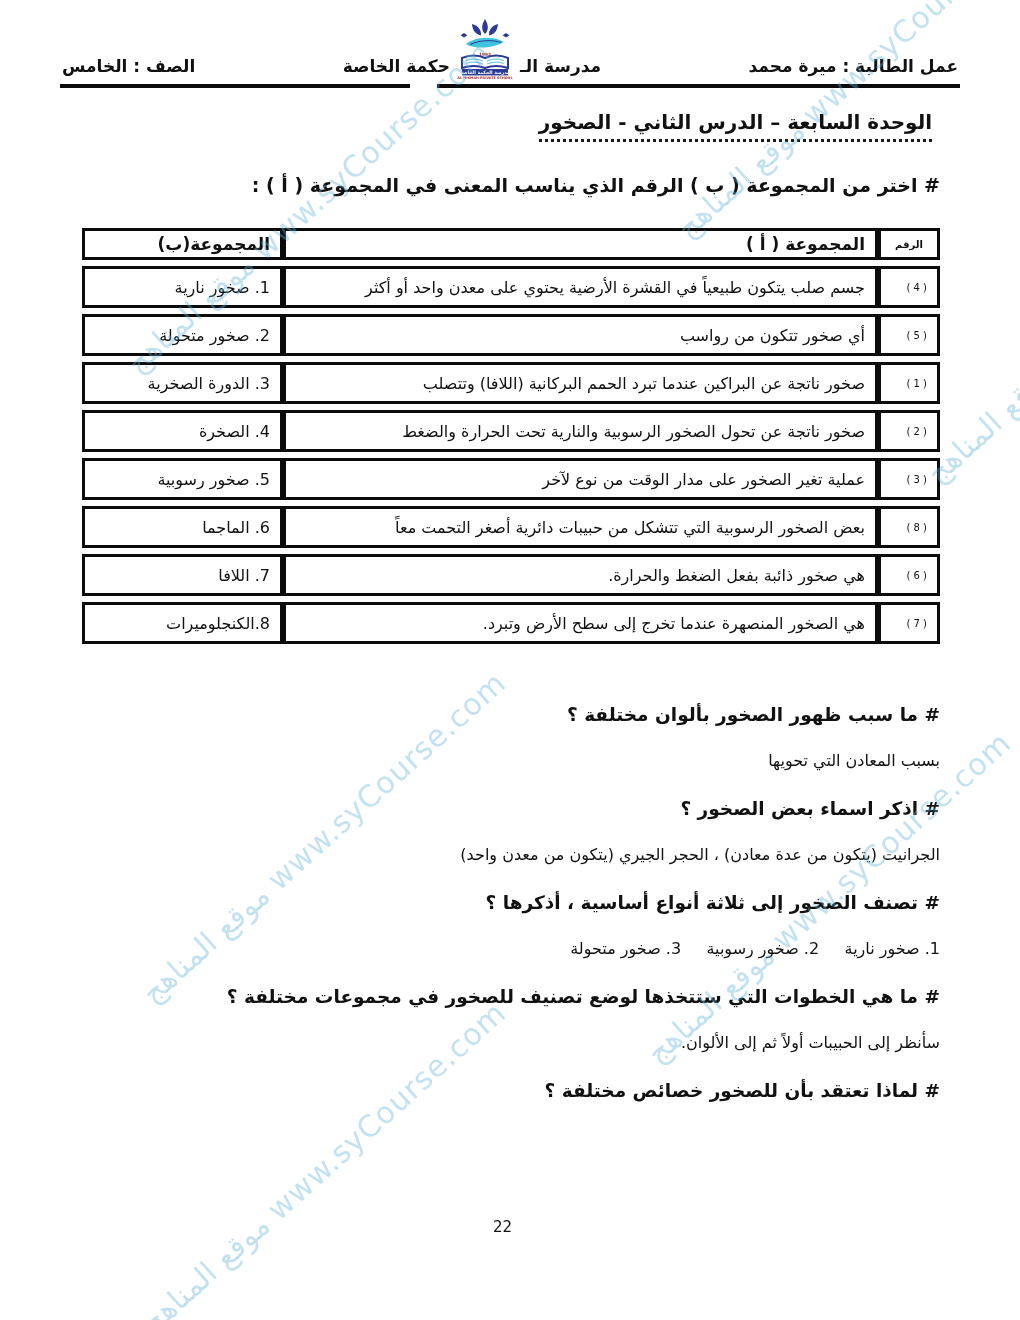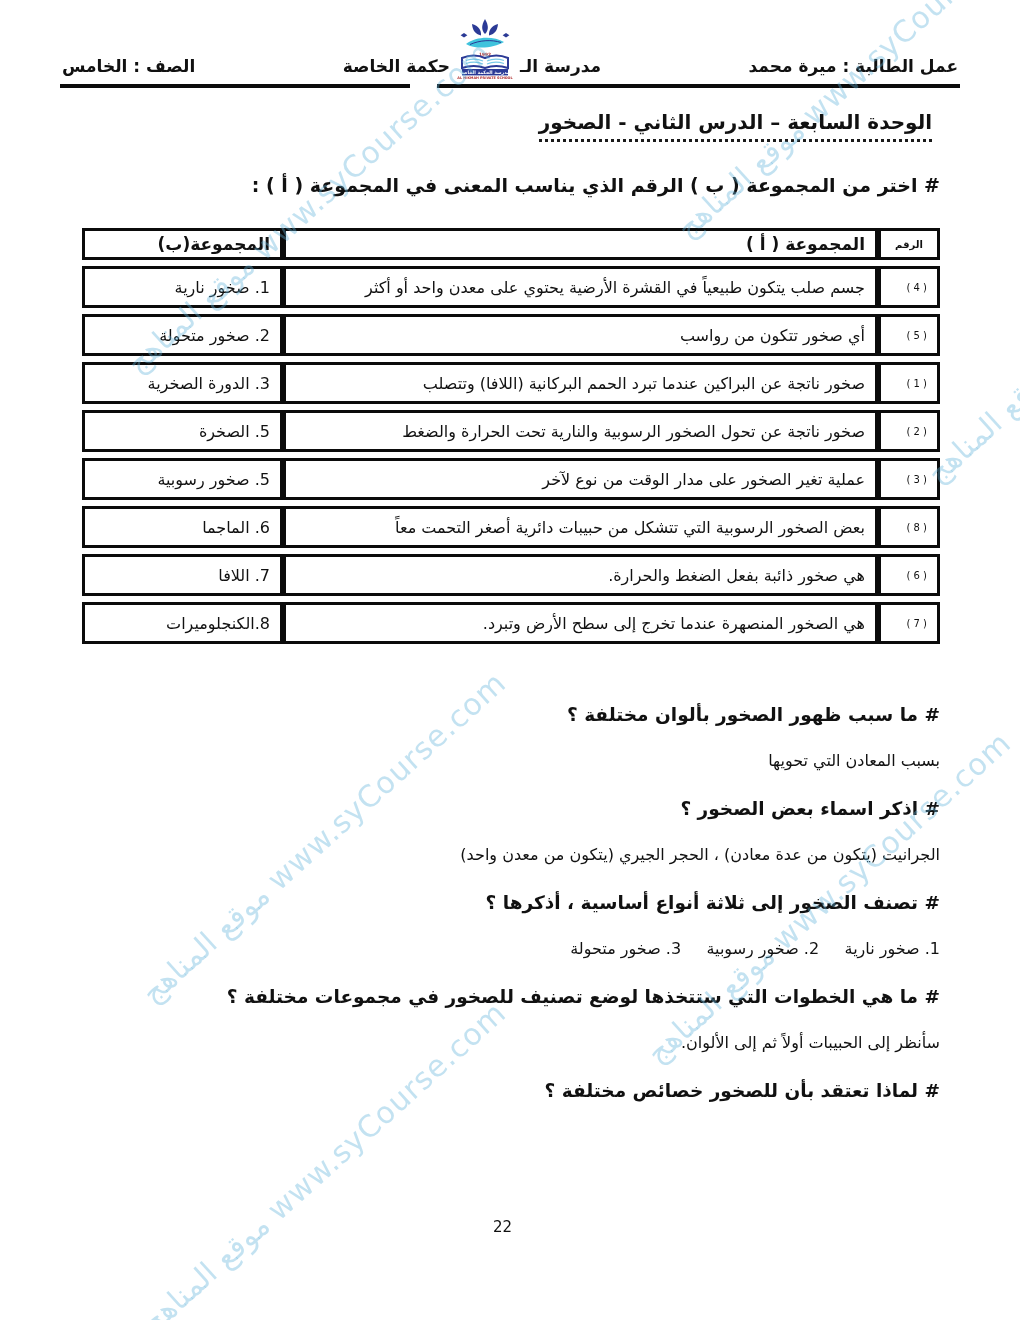--- a/index.html
+++ b/index.html
@@ -167,21 +167,21 @@
       <td class="c-b">2. صخور متحولة</td>
     </tr>
     <tr class="drow">
       <td class="c-num">( 1 )</td>
       <td class="c-a">صخور ناتجة عن البراكين عندما تبرد الحمم البركانية (اللافا) وتتصلب</td>
       <td class="c-b">3. الدورة الصخرية</td>
     </tr>
     <tr class="drow">
       <td class="c-num">( 2 )</td>
       <td class="c-a">صخور ناتجة عن تحول الصخور الرسوبية والنارية تحت الحرارة والضغط</td>
-      <td class="c-b">5. الصخرة</td>
+      <td class="c-b">4. الصخرة</td>
     </tr>
     <tr class="drow">
       <td class="c-num">( 3 )</td>
       <td class="c-a">عملية تغير الصخور على مدار الوقت من نوع لآخر</td>
       <td class="c-b">5. صخور رسوبية</td>
     </tr>
     <tr class="drow">
       <td class="c-num">( 8 )</td>
       <td class="c-a">بعض الصخور الرسوبية التي تتشكل من حبيبات دائرية أصغر التحمت معاً</td>
       <td class="c-b">6. الماجما</td>

